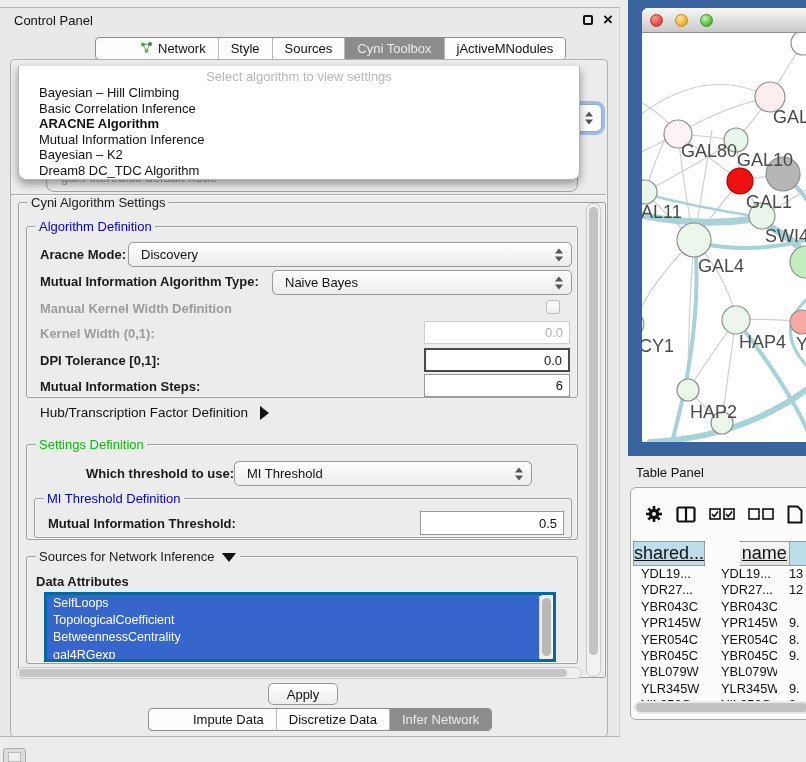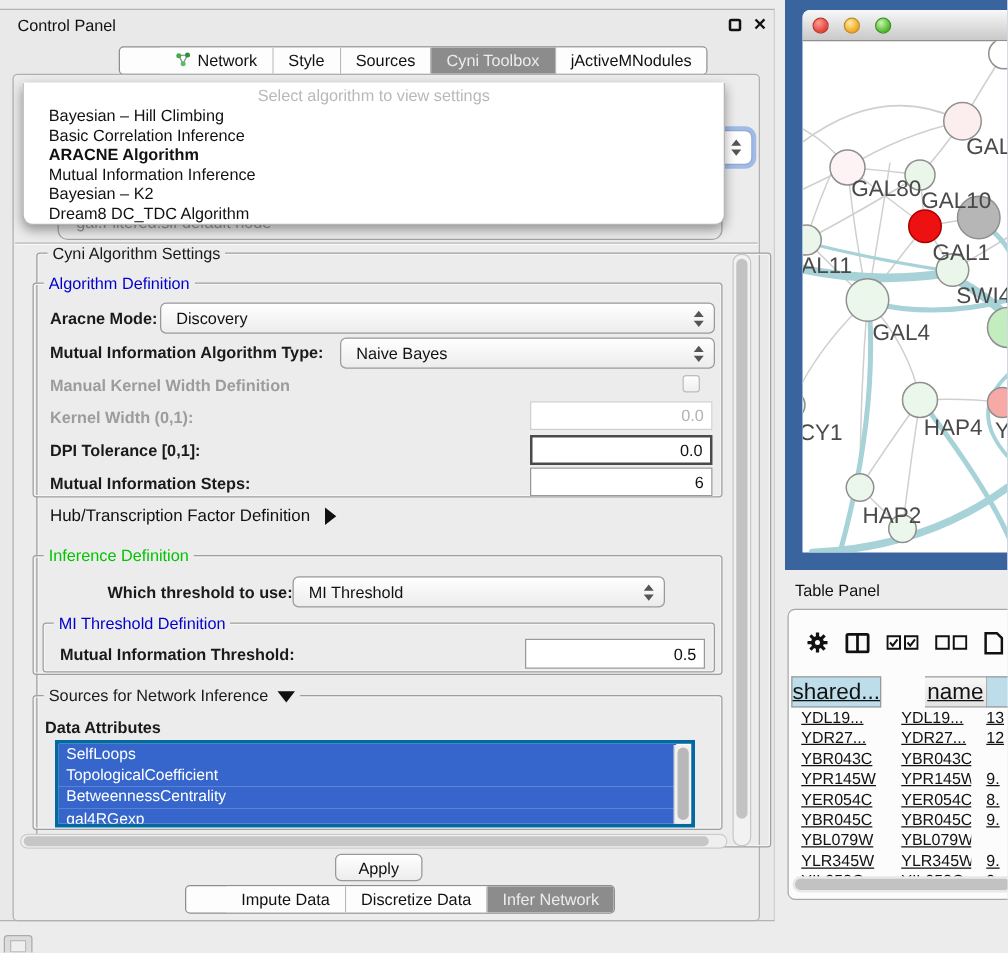--- a/index.html
+++ b/index.html
@@ -100,21 +100,21 @@
 
   #table-panel-title { position:absolute; left:636px; top:465px; font-size:13px; color:#111; }
   #tp { position:absolute; left:630px; top:487px; width:180px; height:233px; background:#fcfcfc; border:1px solid #a8a8a8; border-radius:6px 0 0 6px; overflow:hidden; }
   #tp-toolbar { position:absolute; left:0; top:8px; width:100%; height:36px; display:flex; align-items:center; gap:13px; padding-left:14px; }
   #tp-head { position:absolute; left:2px; top:53px; width:200px; height:25px; display:flex; }
   .th { height:25px; border:1px solid #9a9a9a; border-left:none; display:flex; align-items:center; justify-content:center; font-size:18px; color:#111; background:linear-gradient(#f7f7f7,#e2e2e2);text-decoration:underline; }
   .th:first-child { border-left:1px solid #9a9a9a; }
   .th.hl { background:#bcdde9; }
   #tp-rows { position:absolute; left:2px; top:78px; width:200px; }
   .tr { display:flex; height:16.4px; }
-  .td { font-size:12.8px; color:#111; line-height:16.4px; white-space:nowrap; overflow:hidden;text-decoration:underline; }
+  .td { font-size:12.8px; color:#111; line-height:16.4px; white-space:nowrap; overflow:hidden; }
   #tp-hsb { position:absolute; left:3px; top:213px; width:200px; height:13px; background:#e8e8e8; border-radius:7px; }
   #tp-hsb-thumb { position:absolute; left:2px; top:2px; width:172px; height:9px; background:#c2c2c2; border-radius:5px; }
 
   svg text { font-family:"Liberation Sans","DejaVu Sans",sans-serif; }
 </style>
 </head>
 <body>
 
 <div id="root">
 
@@ -167,21 +167,21 @@
       <div id="algo-items">
           <div class="algo-item">Bayesian – Hill Climbing</div>
           <div class="algo-item">Basic Correlation Inference</div>
           <div class="algo-item bold">ARACNE Algorithm</div>
           <div class="algo-item">Mutual Information Inference</div>
           <div class="algo-item">Bayesian – K2</div>
           <div class="algo-item">Dream8 DC_TDC Algorithm</div>
         </div>
     </div>
 
-    <div class="group" style="left:29px; top:194px; width:588px; height:476px;">
+    <div class="group" style="left:18px; top:194px; width:588px; height:476px;">
       <span class="gtitle black">Cyni Algorithm Settings</span>
     </div>
 
     <div class="group" style="left:26px; top:218px; width:552px; height:172px;">
       <span class="gtitle blue">Algorithm Definition</span>
     </div>
 
     <span class="blabel" style="left:40px; top:239px;">Aracne Mode:</span>
     <div class="combo" style="left:128px; top:234px; width:444px; height:25px;">
       <span>Discovery</span>
@@ -211,21 +211,21 @@
     <div class="field" style="left:424px; top:366px; width:146px; height:23px;">
       <span>6</span>
     </div>
 
     <span style="position:absolute; left:40px; top:397px; font-size:13.5px; color:#111;">
       <span>Hub/Transcription Factor Definition</span>
       <span class="tri-right" style="margin-left:8px;"></span>
     </span>
 
     <div class="group" style="left:26px; top:436px; width:552px; height:96px;">
-      <span class="gtitle green">Inference Definition</span>
+      <span class="gtitle green">Settings Definition</span>
     </div>
 
     <span class="blabel" style="left:86px; top:458px;">Which threshold to use:</span>
     <div class="combo" style="left:234px; top:453px; width:298px; height:25px;">
       <span>MI Threshold</span>
       <span class="stepper"></span>
     </div>
 
     <div class="group" style="left:34px; top:490px; width:538px; height:40px;">
       <span class="gtitle blue">MI Threshold Definition</span>

